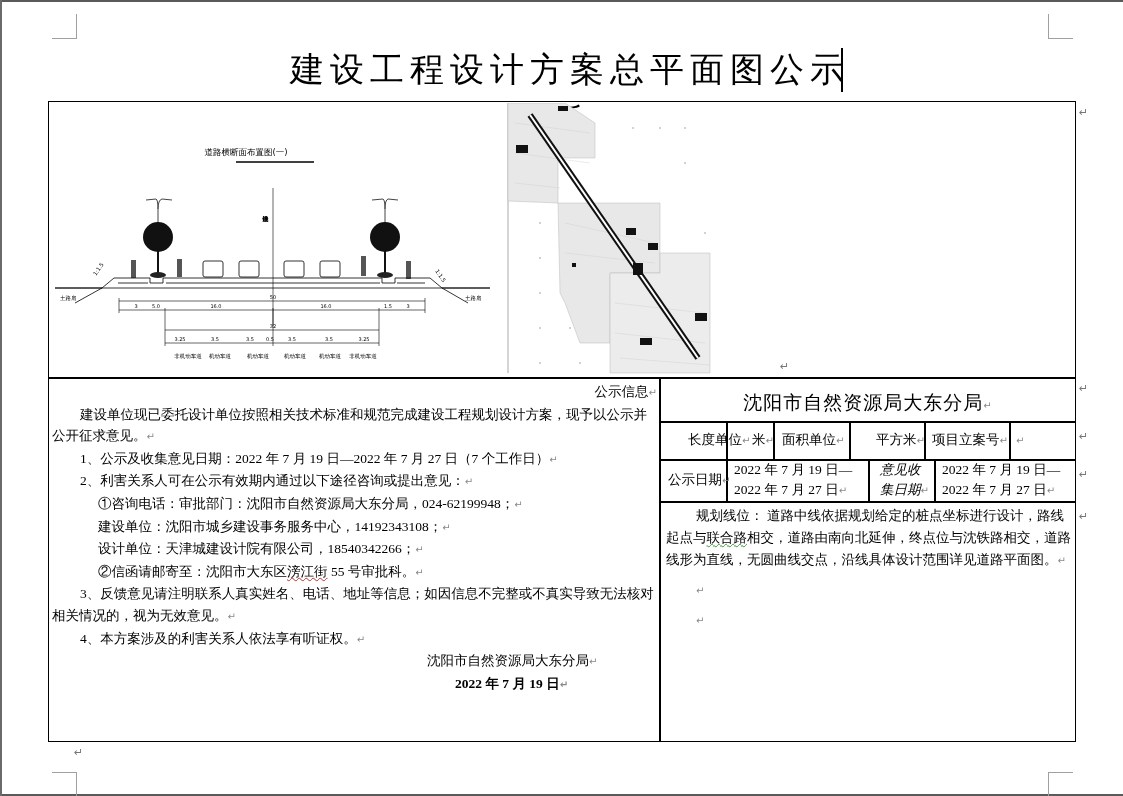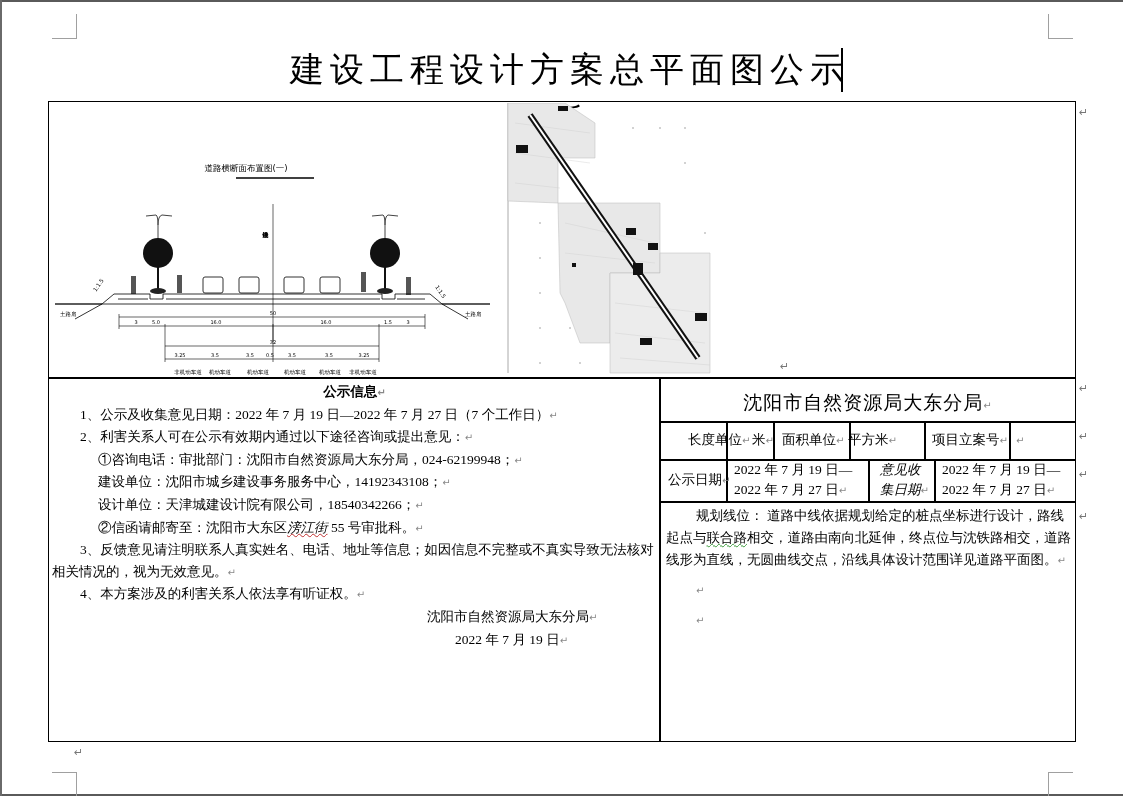--- a/index.html
+++ b/index.html
@@ -27,36 +27,36 @@
 
   .mark { position:absolute; font-size:11px; color:#777; font-family:"DejaVu Sans",sans-serif; }
 
   .outer {
     position:absolute; left:48px; top:101px; width:1028px; height:641px;
     border:1.5px solid #000; box-sizing:border-box;
   }
   .hline { position:absolute; background:#000; height:1.5px; }
   .vline { position:absolute; background:#000; width:1.5px; }
 
-  .drawing-section { position:absolute; left:50px; top:119px; width:450px; height:272px; }
+  .drawing-section { position:absolute; left:50px; top:103px; width:450px; height:272px; }
   .map-section { position:absolute; left:500px; top:103px; width:215px; height:272px; }
 
   .left-panel {
     position:absolute; left:52px; top:381px; width:605px;
     font-size:13.5px; line-height:21.6px;
     font-family:"Liberation Serif","DejaVu Serif",serif;
   }
   .left-panel p { margin:0; }
   .indent { text-indent:28px; }
   .indent2 { padding-left:46px; }
-  .center { text-align:center;font-weight:bold; }
+  .center { text-align:right; }
   .right-sign { padding-left:375px; }
-  .right-date { padding-left:403px; }
+  .right-date { padding-left:403px;font-weight:bold; }
   .pm { color:#888; font-size:10px; font-family:"DejaVu Sans",sans-serif; }
-  .wavy { text-decoration:underline wavy #c03030; text-decoration-thickness:1px;font-style:italic; }
+  .wavy { text-decoration:underline wavy #c03030; text-decoration-thickness:1px; }
   .wavyg { text-decoration:underline wavy #3a9a3a; text-decoration-thickness:1px; }
 
   .cell { position:absolute; font-family:"Liberation Serif","DejaVu Serif",serif; font-size:13.5px; line-height:20px; }
   .org-title { position:absolute; left:661px; top:383px; width:414px; height:38px; text-align:center; line-height:38px; font-size:19px; letter-spacing:1px; font-family:"DejaVu Sans","Liberation Sans",sans-serif; }
   .plan-text { position:absolute; left:666px; top:505px; width:406px; font-size:13.5px; line-height:22px; font-family:"Liberation Serif","DejaVu Serif",serif; }
 </style>
 </head>
 <body>
 
 <div class="frame-top"></div>
@@ -216,38 +216,39 @@
         <circle cx="133" cy="25" r="0.8"></circle>
       <circle cx="205" cy="130" r="0.8"></circle>
         <circle cx="80" cy="260" r="0.8"></circle>
         <circle cx="40" cy="260" r="0.8"></circle>
     </g>
   </svg>
 </div>
 
 <div class="left-panel">
   <p class="center"><span>公示信息</span><span class="pm">↵</span></p>
+  <p class="indent"><span>建设单位现已委托设计单位按照相关技术标准和规范完成建设工程规划设计方案，现予以公示并公开征求意见。</span><span class="pm">↵</span></p>
   <p class="indent"><span>1、公示及收集意见日期：2022 年 7 月 19 日—2022 年 7 月 27 日（7 个工作日）</span><span class="pm">↵</span></p>
   <p class="indent"><span>2、利害关系人可在公示有效期内通过以下途径咨询或提出意见：</span><span class="pm">↵</span></p>
   <p class="indent2"><span>①咨询电话：审批部门：沈阳市自然资源局大东分局，024-62199948；</span><span class="pm">↵</span></p>
   <p class="indent2"><span>建设单位：沈阳市城乡建设事务服务中心，14192343108；</span><span class="pm">↵</span></p>
   <p class="indent2"><span>设计单位：天津城建设计院有限公司，18540342266；</span><span class="pm">↵</span></p>
   <p class="indent2"><span><span>②信函请邮寄至：沈阳市大东区</span><span class="wavy">滂江街</span><span> 55 号审批科。</span></span><span class="pm">↵</span></p>
   <p class="indent"><span>3、反馈意见请注明联系人真实姓名、电话、地址等信息；如因信息不完整或不真实导致无法核对相关情况的，视为无效意见。</span><span class="pm">↵</span></p>
   <p class="indent"><span>4、本方案涉及的利害关系人依法享有听证权。</span><span class="pm">↵</span></p>
   <p class="right-sign"><span>沈阳市自然资源局大东分局</span><span class="pm">↵</span></p>
   <p class="right-date"><span>2022 年 7 月 19 日</span><span class="pm">↵</span></p>
 </div>
 
 <div class="org-title"><span>沈阳市自然资源局大东分局</span><span class="pm">↵</span></div>
 
 <div class="cell" style="left:664px;top:430px;margin-left:24px;"><span>长度单位</span><span class="pm">↵</span></div>
 <div class="cell" style="left:752px;top:430px;"><span>米</span><span class="pm">↵</span></div>
 <div class="cell" style="left:782px;top:430px;"><span>面积单位</span><span class="pm">↵</span></div>
-<div class="cell" style="left:848px;top:430px;"><span>平方米</span><span class="pm">↵</span></div>
+<div class="cell" style="left:876px;top:430px;"><span>平方米</span><span class="pm">↵</span></div>
 <div class="cell" style="left:932px;top:430px;"><span>项目立案号</span><span class="pm">↵</span></div>
 <div class="cell" style="left:1016px;top:430px;"><span></span><span class="pm">↵</span></div>
 
 <div class="cell" style="left:668px;top:470px;"><span>公示日期</span><span class="pm">↵</span></div>
 <div class="cell" style="left:734px;top:460px;">
     <div>2022 年 7 月 19 日—</div>
     <div><span>2022 年 7 月 27 日</span><span class="pm">↵</span></div>
   </div>
 <div class="cell" style="left:880px;top:460px;font-style:italic;">
     <div>意见收</div>

